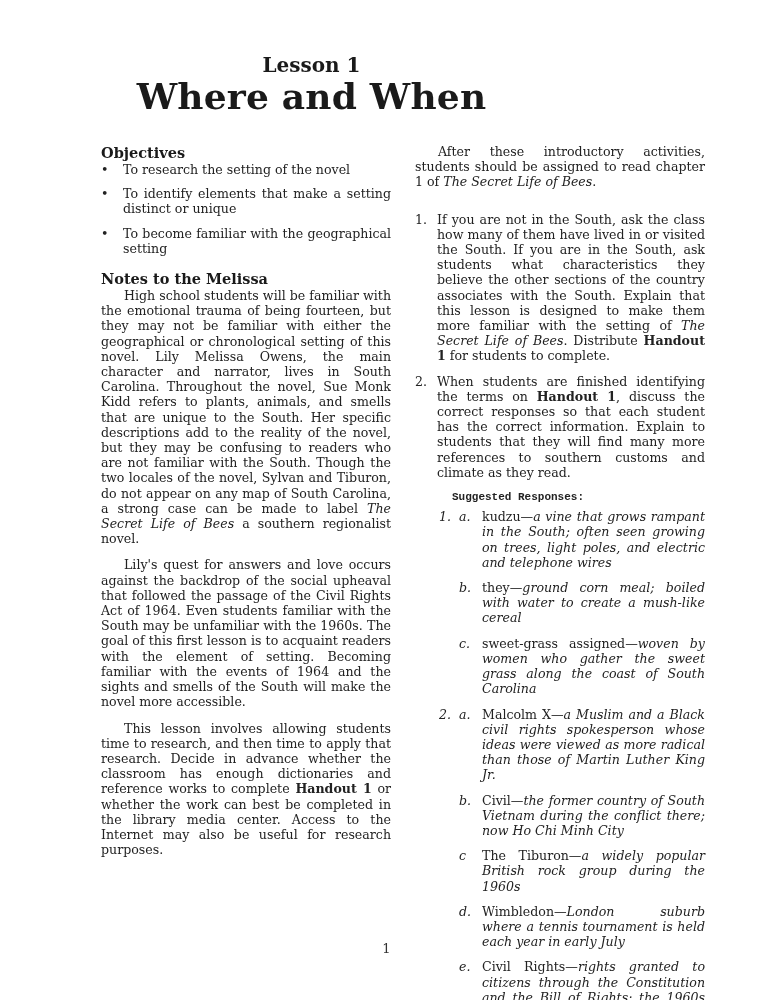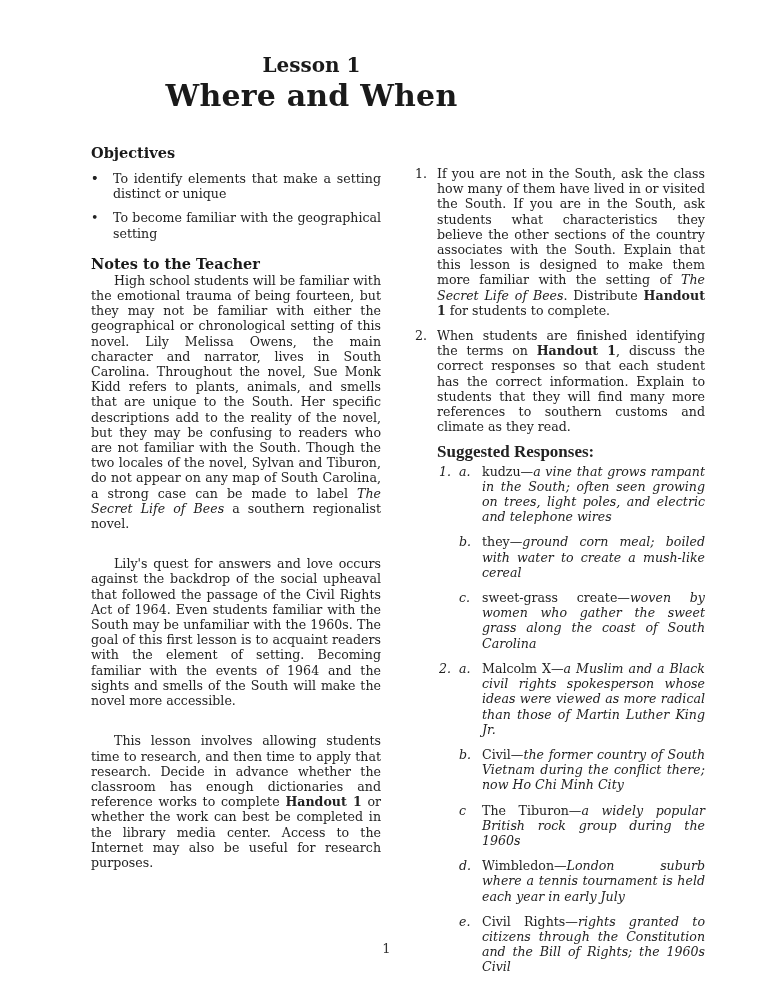--- a/index.html
+++ b/index.html
@@ -3,42 +3,42 @@
 <meta charset="utf-8">
 <style>
   html, body { margin: 0; padding: 0; background: #ffffff; }
   body {
     width: 773px; height: 1000px; position: relative; overflow: hidden;
     font-family: "DejaVu Serif", "Liberation Serif", serif;
     color: #222222;
   }
   .title-block { position: absolute; top: 52px; left: 0; width: 623px; text-align: center; }
   .lesson-num { font-family: "DejaVu Serif", serif; font-weight: bold; font-size: 20px; line-height: 26px; color: #1a1a1a; }
-  .lesson-title { font-family: "DejaVu Serif", serif; font-weight: bold; font-size: 30px; line-height: 36px; color: #1a1a1a; letter-spacing: 0.2px; }
+  .lesson-title { font-family: "DejaVu Serif", serif; font-weight: bold; font-size: 36px; line-height: 36px; color: #1a1a1a; letter-spacing: 0.2px; }
 
   .col { position: absolute; top: 144px; font-size: 12.6px; line-height: 15.2px; }
-  .col-left { left: 91px; width: 290px; }
+  .col-left { left: 101px; width: 290px; }
   .col-right { left: 415px; width: 290px; }
 
   h2 { font-family: "DejaVu Serif", serif; font-weight: bold; font-size: 14.5px; line-height: 18px; margin: 0; color: #1a1a1a; }
   p { margin: 0; text-align: justify; }
   .indent { text-indent: 23px; }
-  .mt { margin-top: 25px; }
+  .mt { margin-top: 11px; }
   .mt-sec { margin-top: 14px; }
 
   ul.obj { list-style: none; margin: 0; padding: 0; }
   ul.obj li { position: relative; padding-left: 22px; text-align: justify; margin-bottom: 9px; }
   ul.obj li .bullet { position: absolute; left: 0; top: 0; }
 
   ol.proc { list-style: none; margin: 0; padding: 0; }
   ol.proc > li { position: relative; padding-left: 22px; text-align: justify; margin-bottom: 10px; }
   ol.proc > li .num { position: absolute; left: 0; top: 0; }
 
   .suggest { padding-left: 22px; }
-  .suggest h3 { font-family: Liberation Serif, serif; font-weight: bold; font-size: 17px; line-height: 15.2px; margin: 0 0 4px 0; }
+  .suggest h3 { font-family: Liberation Mono, monospace; font-weight: bold; font-size: 11px; line-height: 15.2px; margin: 0 0 4px 15px; }
 
   .resp-group { position: relative; }
   .resp-group .gnum { position: absolute; left: 2px; top: 0; font-style: italic; }
   .resp { position: relative; padding-left: 45px; text-align: justify; margin-bottom: 10px; }
   .resp .letter { position: absolute; left: 22px; top: 0; font-style: italic; }
   .resp .term { font-style: normal; }
   .resp .def { font-style: italic; margin-top: 30px; }
 
   .page-num { position: absolute; top: 941px; left: 0; width: 773px; text-align: center; font-size: 13px; color: #333333; }
   b { font-weight: bold; }
@@ -51,41 +51,43 @@
   <div class="lesson-num">Lesson 1</div>
   <div class="lesson-title">Where and When</div>
 </div>
 
 <div class="col col-left">
   <section>
     <h2>Objectives</h2>
     <ul class="obj">
       <li>
         <span class="bullet">•</span>
+        <span>To research the setting of the novel</span>
       </li>
       <li>
         <span class="bullet">•</span>
         <span>To identify elements that make a setting distinct or unique</span>
       </li>
       <li>
         <span class="bullet">•</span>
         <span>To become familiar with the geographical setting</span>
       </li>
     </ul>
   </section>
 
   <section class="mt-sec">
-    <h2>Notes to the Teacher</h2>
+    <h2>Notes to the Melissa</h2>
     <p class="indent"><span>High school students will be familiar with the emotional trauma of being fourteen, but they may not be familiar with either the geographical or chronological setting of this novel. Lily Melissa Owens, the main character and narrator, lives in South Carolina. Throughout the novel, Sue Monk Kidd refers to plants, animals, and smells that are unique to the South. Her specific descriptions add to the reality of the novel, but they may be confusing to readers who are not familiar with the South. Though the two locales of the novel, Sylvan and Tiburon, do not appear on any map of South Carolina, a strong case can be made to label </span><i>The Secret Life of Bees</i><span> a southern regionalist novel.</span></p>
     <p class="indent mt">Lily's quest for answers and love occurs against the backdrop of the social upheaval that followed the passage of the Civil Rights Act of 1964. Even students familiar with the South may be unfamiliar with the 1960s. The goal of this first lesson is to acquaint readers with the element of setting. Becoming familiar with the events of 1964 and the sights and smells of the South will make the novel more accessible.</p>
     <p class="indent mt"><span>This lesson involves allowing students time to research, and then time to apply that research. Decide in advance whether the classroom has enough dictionaries and reference works to complete </span><b>Handout 1</b><span> or whether the work can best be completed in the library media center. Access to the Internet may also be useful for research purposes.</span></p>
   </section>
 </div>
 
 <div class="col col-right">
+  <p class="indent"><span>After these introductory activities, students should be assigned to read chapter 1 of </span><i>The Secret Life of Bees</i><span>.</span></p>
 
   <section style="margin-top:22px;">
     <ol class="proc">
       <li>
         <span class="num">1.</span>
         <span>If you are not in the South, ask the class how many of them have lived in or visited the South. If you are in the South, ask students what characteristics they believe the other sections of the country associates with the South. Explain that this lesson is designed to make them more familiar with the setting of </span><i>The Secret Life of Bees</i><span>. Distribute </span><b>Handout 1</b><span> for students to complete.</span>
       </li>
       <li>
         <span class="num">2.</span>
         <span>When students are finished identifying the terms on </span><b>Handout 1</b><span>, discuss the correct responses so that each student has the correct information. Explain to students that they will find many more references to southern customs and climate as they read.</span>
@@ -100,21 +102,21 @@
         <div class="resp">
           <span class="letter">a.</span>
           <span class="term">kudzu—</span><span class="def">a vine that grows rampant in the South; often seen growing on trees, light poles, and electric and telephone wires</span>
         </div>
         <div class="resp">
           <span class="letter">b.</span>
           <span class="term">they—</span><span class="def">ground corn meal; boiled with water to create a mush-like cereal</span>
         </div>
         <div class="resp">
           <span class="letter">c.</span>
-          <span class="term">sweet-grass create—</span><span class="def">woven by women who gather the sweet grass along the coast of South Carolina</span>
+          <span class="term">sweet-grass assigned—</span><span class="def">woven by women who gather the sweet grass along the coast of South Carolina</span>
         </div>
       </div>
 
       <div class="resp-group">
         <span class="gnum">2.</span>
         <div class="resp">
           <span class="letter">a.</span>
           <span class="term">Malcolm X—</span><span class="def">a Muslim and a Black civil rights spokesperson whose ideas were viewed as more radical than those of Martin Luther King Jr.</span>
         </div>
         <div class="resp">

